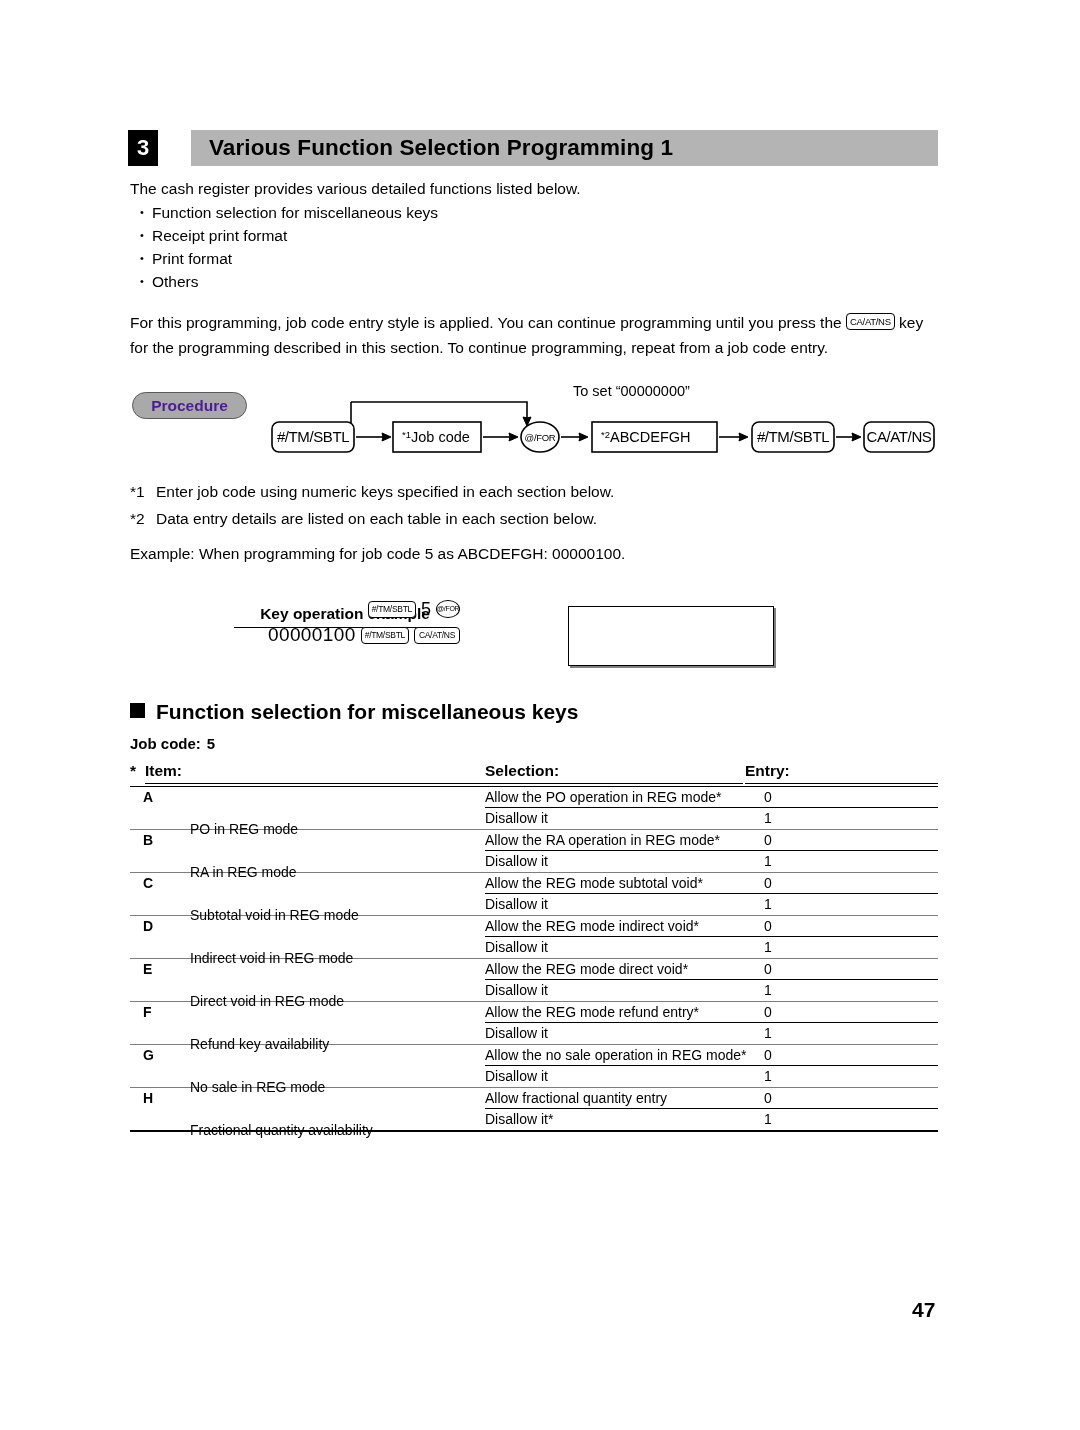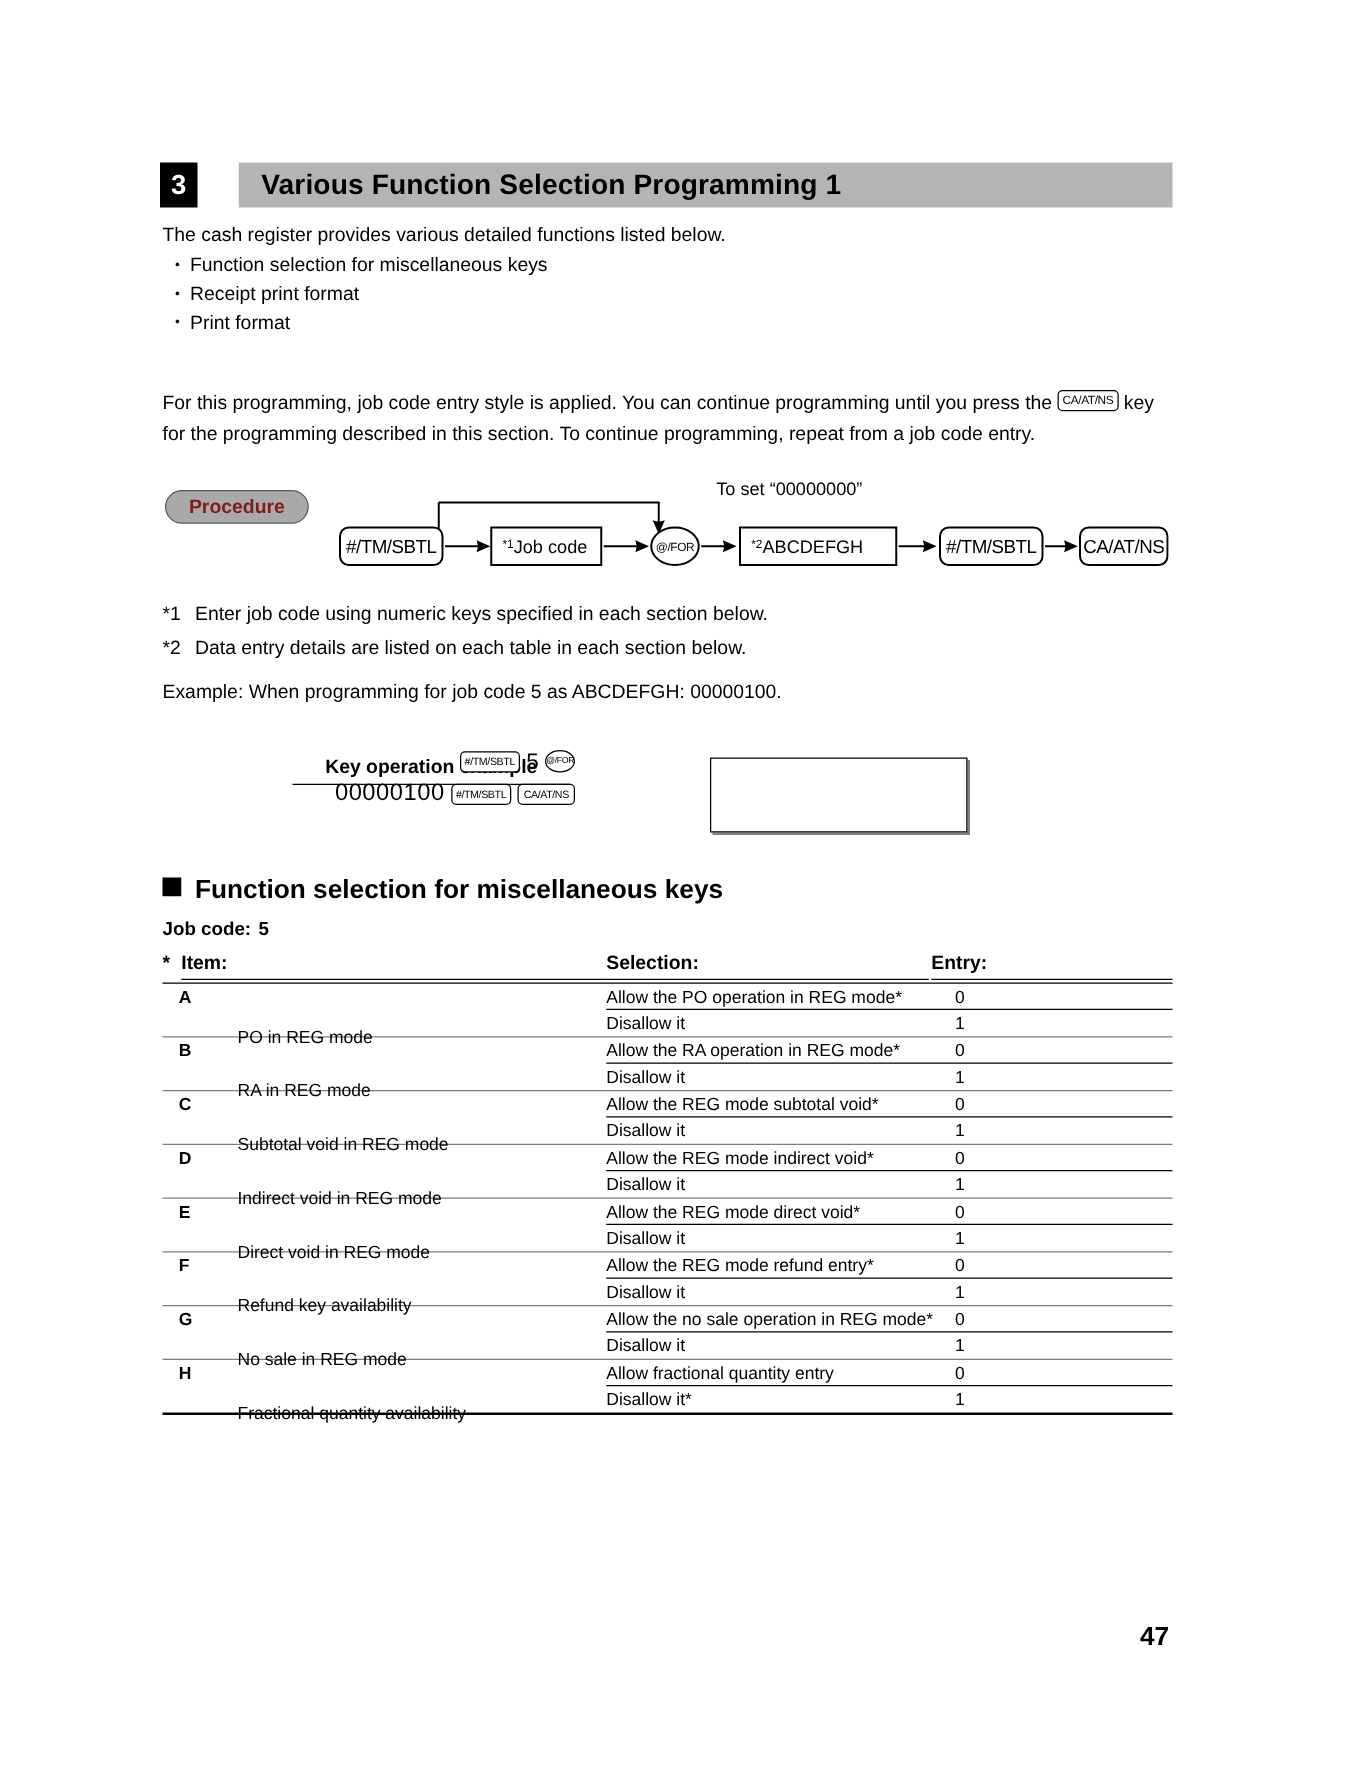--- a/index.html
+++ b/index.html
@@ -103,21 +103,21 @@
   
   .proc-badge {
     position: absolute;
     left: 132px;
     top: 392px;
     width: 115px;
     height: 27px;
     background: #a9a9a9;
     border: 1.6px solid #5a5a5a;
     border-radius: 14px;
-    color: #7f1d1d;
+    color: #4c1d95;
     font-weight: bold;
     font-size: 15.5px;
     display: flex;
     align-items: center;
     justify-content: center;
   }
 
   
   .flow {
     position: absolute;
@@ -337,20 +337,21 @@
   <div class="sec-num">3</div>
   <div class="sec-bar">Various Function Selection Programming 1</div>
 </div>
 
 <div class="intro">
   <div class="line">The cash register provides various detailed functions listed below.</div>
   <div class="bullets">
     <div class="bullet">Function selection for miscellaneous keys</div>
     <div class="bullet">Receipt print format</div>
     <div class="bullet">Print format</div>
+    <div class="bullet">Others</div>
   </div>
 </div>
 
 <div class="para2">
   <span>For this programming, job code entry style is applied.  You can continue programming until you press the</span>
   <span class="key key-inline">CA/AT/NS</span>
   <span>key for the programming described in this section.  To continue programming, repeat from a job code entry.</span>
 </div>
 
 <div class="proc-badge">Procedure</div>

